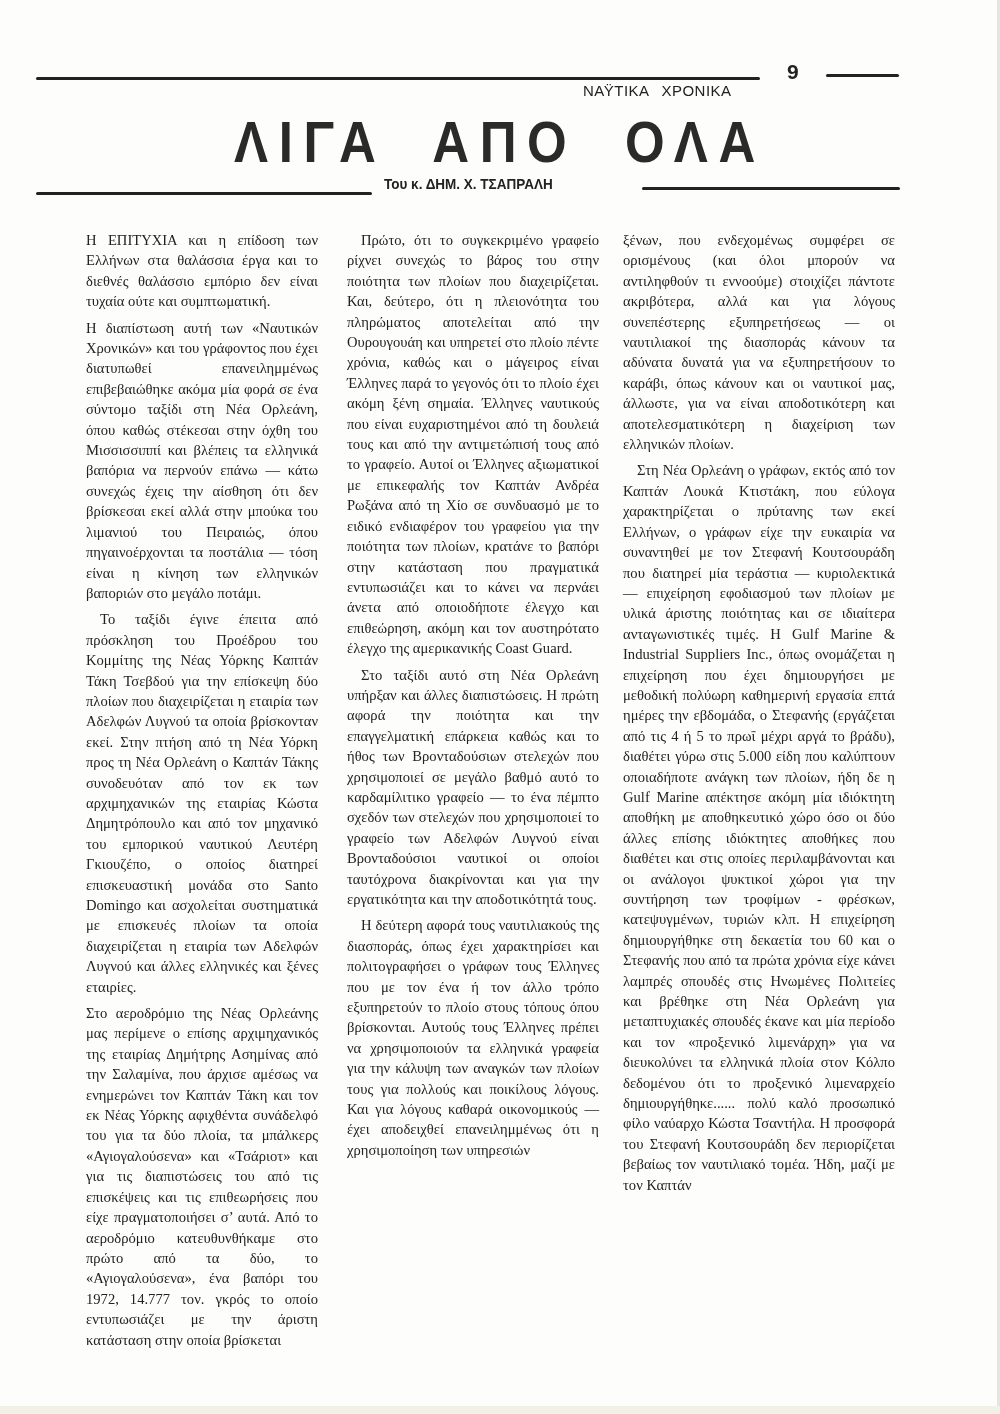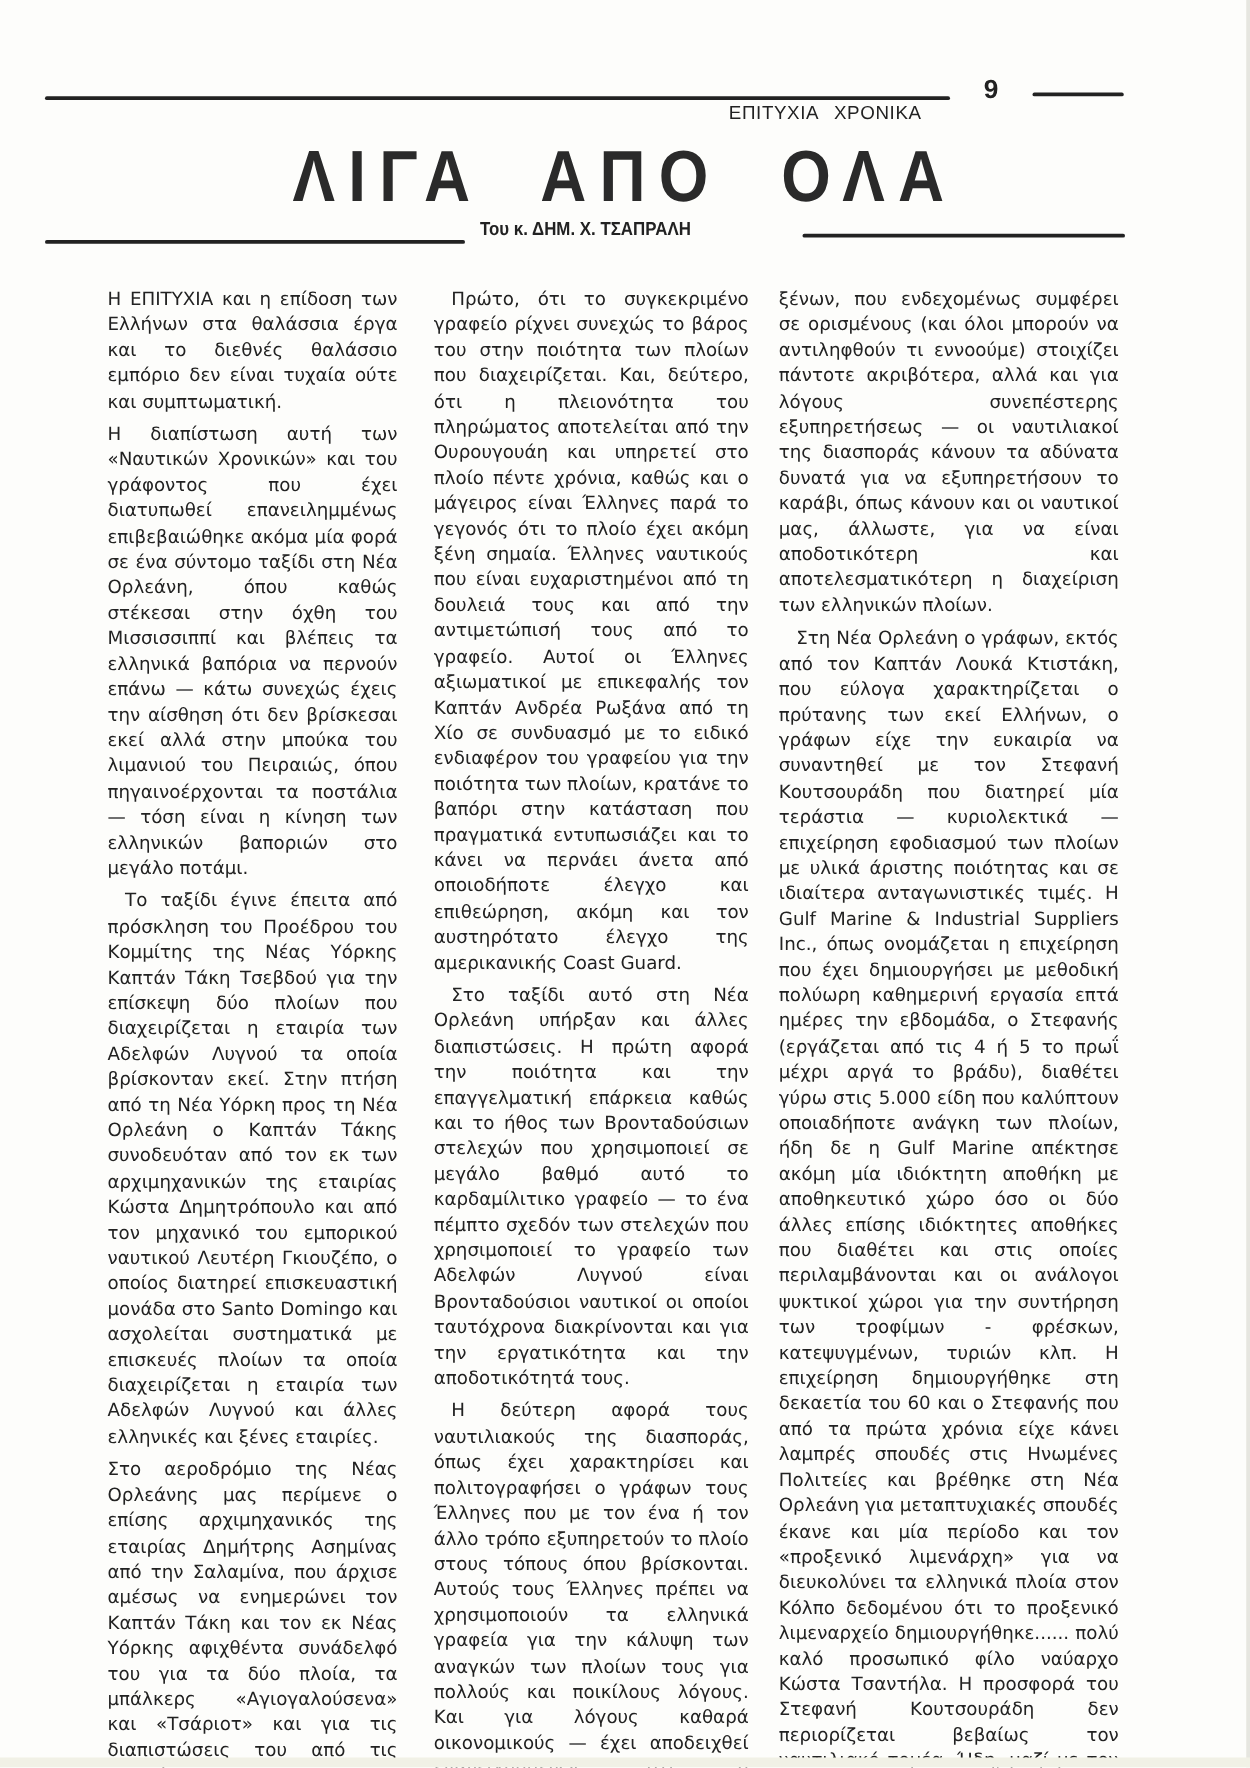--- a/index.html
+++ b/index.html
@@ -8,35 +8,35 @@
   .rule { position:absolute; background:#222; height:3px; border-radius:2px; }
   .rule-top-left { left:36px; top:77px; width:724px; }
   .rule-top-right { left:826px; top:74px; width:73px; }
   .page-num { position:absolute; left:787px; top:60px; font-family:"Liberation Sans",sans-serif; font-weight:bold; font-size:21px; }
   .mag-name { position:absolute; left:583px; top:82px; font-family:"Liberation Sans",sans-serif; font-size:15px; letter-spacing:0.5px; word-spacing:8px; }
   .headline { position:absolute; left:0; width:1000px; top:108px; text-align:center; font-family:"Liberation Sans",sans-serif; font-weight:bold; font-size:58px; letter-spacing:12px; word-spacing:26px; transform:scaleX(0.88); transform-origin:center; color:#2a2a2a; }
   .rule-by-left { left:36px; top:192px; width:336px; }
   .rule-by-right { left:642px; top:187px; width:258px; }
   .byline { position:absolute; left:384px; top:175px; font-family:"Liberation Sans",sans-serif; font-weight:bold; font-size:15px; transform:scaleX(0.9); transform-origin:left; }
   .col { position:absolute; top:230px; font-size:14.6px; line-height:20.4px; text-align:justify; hyphens:auto; }
-  .col p { margin:0 0 6px 0; text-indent:14px; }
+  .col p { margin:0 0 6px 0; text-indent:14px;font-family:Liberation Serif, serif; }
   .col p.first { text-indent:0; }
   .col-1 { left:86px; width:232px; }
   .col-2 { left:347px; width:252px; }
   .col-3 { left:623px; width:272px; }
   .edge { position:absolute; right:0; top:0; width:3px; height:1414px; background:#e6e6e0; }
   .bottom-edge { position:absolute; left:0; bottom:0; width:1000px; height:8px; background:#f1f1e6; }
 </style>
 </head>
 <body>
 
 <div class="rule rule-top-left"></div>
 <div class="page-num">9</div>
 <div class="rule rule-top-right"></div>
-<div class="mag-name">ΕΠΙΤΥΧΙΑ ΧΡΟΝΙΚΑ</div>
+<div class="mag-name">ΝΑΫΤΙΚΑ ΧΡΟΝΙΚΑ</div>
 
 <div class="headline">ΛΙΓΑ ΑΠΟ ΟΛΑ</div>
 
 <div class="rule rule-by-left"></div>
 <div class="byline">Του κ. ΔΗΜ. Χ. ΤΣΑΠΡΑΛΗ</div>
 <div class="rule rule-by-right"></div>
 
 <div class="col col-1">
   <p class="first">Η ΕΠΙΤΥΧΙΑ και η επίδοση των Ελλήνων στα θαλάσσια έργα και το διεθνές θαλάσσιο εμπόριο δεν είναι τυχαία ούτε και συμπτωματική.</p>
   <p class="first">Η διαπίστωση αυτή των «Ναυτικών Χρονικών» και του γράφοντος που έχει διατυπωθεί επανειλημμένως επιβεβαιώθηκε ακόμα μία φορά σε ένα σύντομο ταξίδι στη Νέα Ορλεάνη, όπου καθώς στέκεσαι στην όχθη του Μισσισσιππί και βλέπεις τα ελληνικά βαπόρια να περνούν επάνω — κάτω συνεχώς έχεις την αίσθηση ότι δεν βρίσκεσαι εκεί αλλά στην μπούκα του λιμανιού του Πειραιώς, όπου πηγαινοέρχονται τα ποστάλια — τόση είναι η κίνηση των ελληνικών βαποριών στο μεγάλο ποτάμι.</p>

